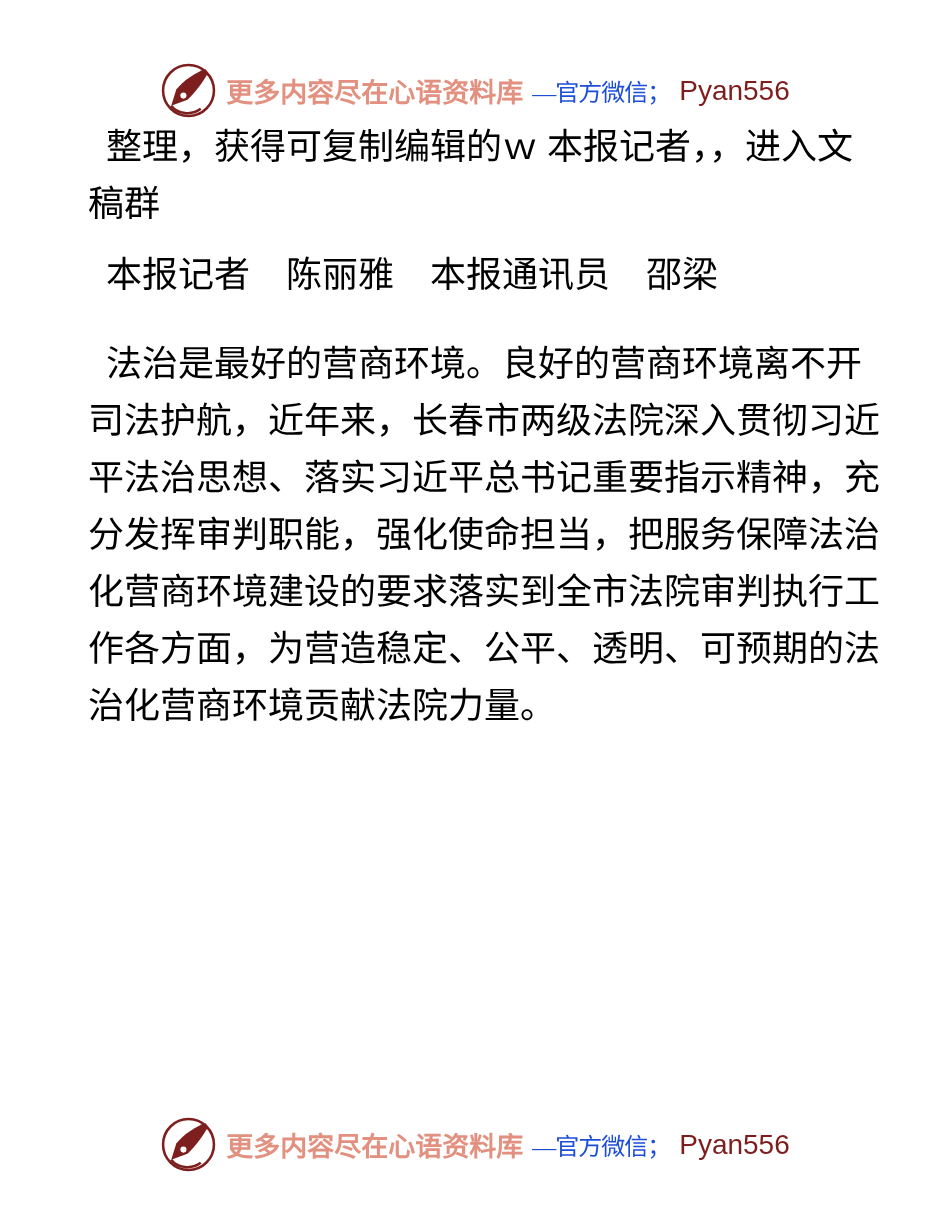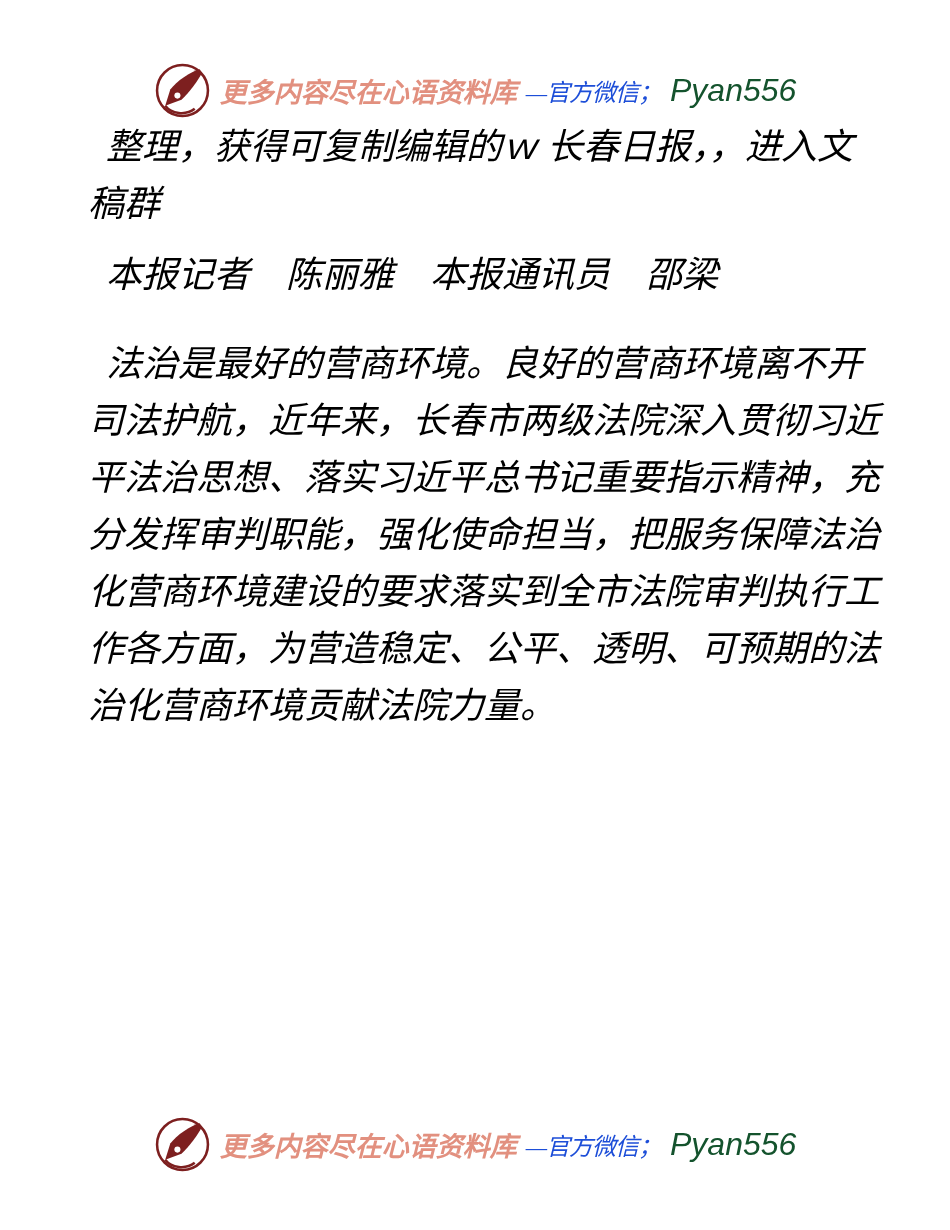--- a/index.html
+++ b/index.html
@@ -10,21 +10,20 @@
     position: relative;
     overflow: hidden;
     font-family: "Liberation Serif", serif;
     color: #000000;
   }
   .page {
     width: 950px;
     height: 1230px;
     position: relative;
     background: #ffffff;
-    font-style: italic;
   }
   
   .brand-bar {
     position: absolute;
     left: 0;
     width: 950px;
     display: flex;
     align-items: center;
     justify-content: center;
     gap: 9px;
@@ -47,22 +46,22 @@
     letter-spacing: 0px;
   }
   .brand-sep {
     font-family: "Liberation Serif", serif;
     font-size: 24px;
     color: #1d4ed8;
     letter-spacing: -1px;
   }
   .brand-wechat {
     font-family: "Liberation Sans", sans-serif;
-    font-size: 32px;
-    color: #14532d;
+    font-size: 28px;
+    color: #7f1d1d;
   }
   
   .content {
     position: absolute;
     top: 119px;
     left: 88px;
     width: 800px;
   }
   .para {
     font-family: "Liberation Serif", serif;
@@ -91,21 +90,21 @@
         <circle cx="23" cy="33" r="3" fill="#ffffff"></circle>
         <path d="M11 43 C17 51 31 53 40 46" fill="none" stroke="#7d1f1f" stroke-width="2.5"></path>
       </svg>
     </span>
     <span class="brand-text">更多内容尽在心语资料库</span>
       <span class="brand-sep">—官方微信；</span>
       <span class="brand-wechat">Pyan556</span>
   </div>
 
   <div class="content">
-    <p class="para">整理，获得可复制编辑的ｗ 长春日报，，进入文稿群</p>
+    <p class="para">整理，获得可复制编辑的ｗ 本报记者，，进入文稿群</p>
     <p class="para">本报记者　陈丽雅　本报通讯员　邵梁</p>
     <p class="para para-body">法治是最好的营商环境。良好的营商环境离不开司法护航，近年来，长春市两级法院深入贯彻习近平法治思想、落实习近平总书记重要指示精神，充分发挥审判职能，强化使命担当，把服务保障法治化营商环境建设的要求落实到全市法院审判执行工作各方面，为营造稳定、公平、透明、可预期的法治化营商环境贡献法院力量。</p>
   </div>
 
   <div class="brand-bar footer">
     <span class="logo">
       <svg viewBox="0 0 56 56" xmlns="http://www.w3.org/2000/svg">
         <circle cx="28" cy="28" r="25" fill="none" stroke="#7d1f1f" stroke-width="2.5"></circle>
         <path d="M45 7 C36 9 22 19 16 27 L11 43 L27 37 C35 30 43 18 47 11 Z" fill="#7d1f1f"></path>
         <circle cx="23" cy="33" r="3" fill="#ffffff"></circle>

